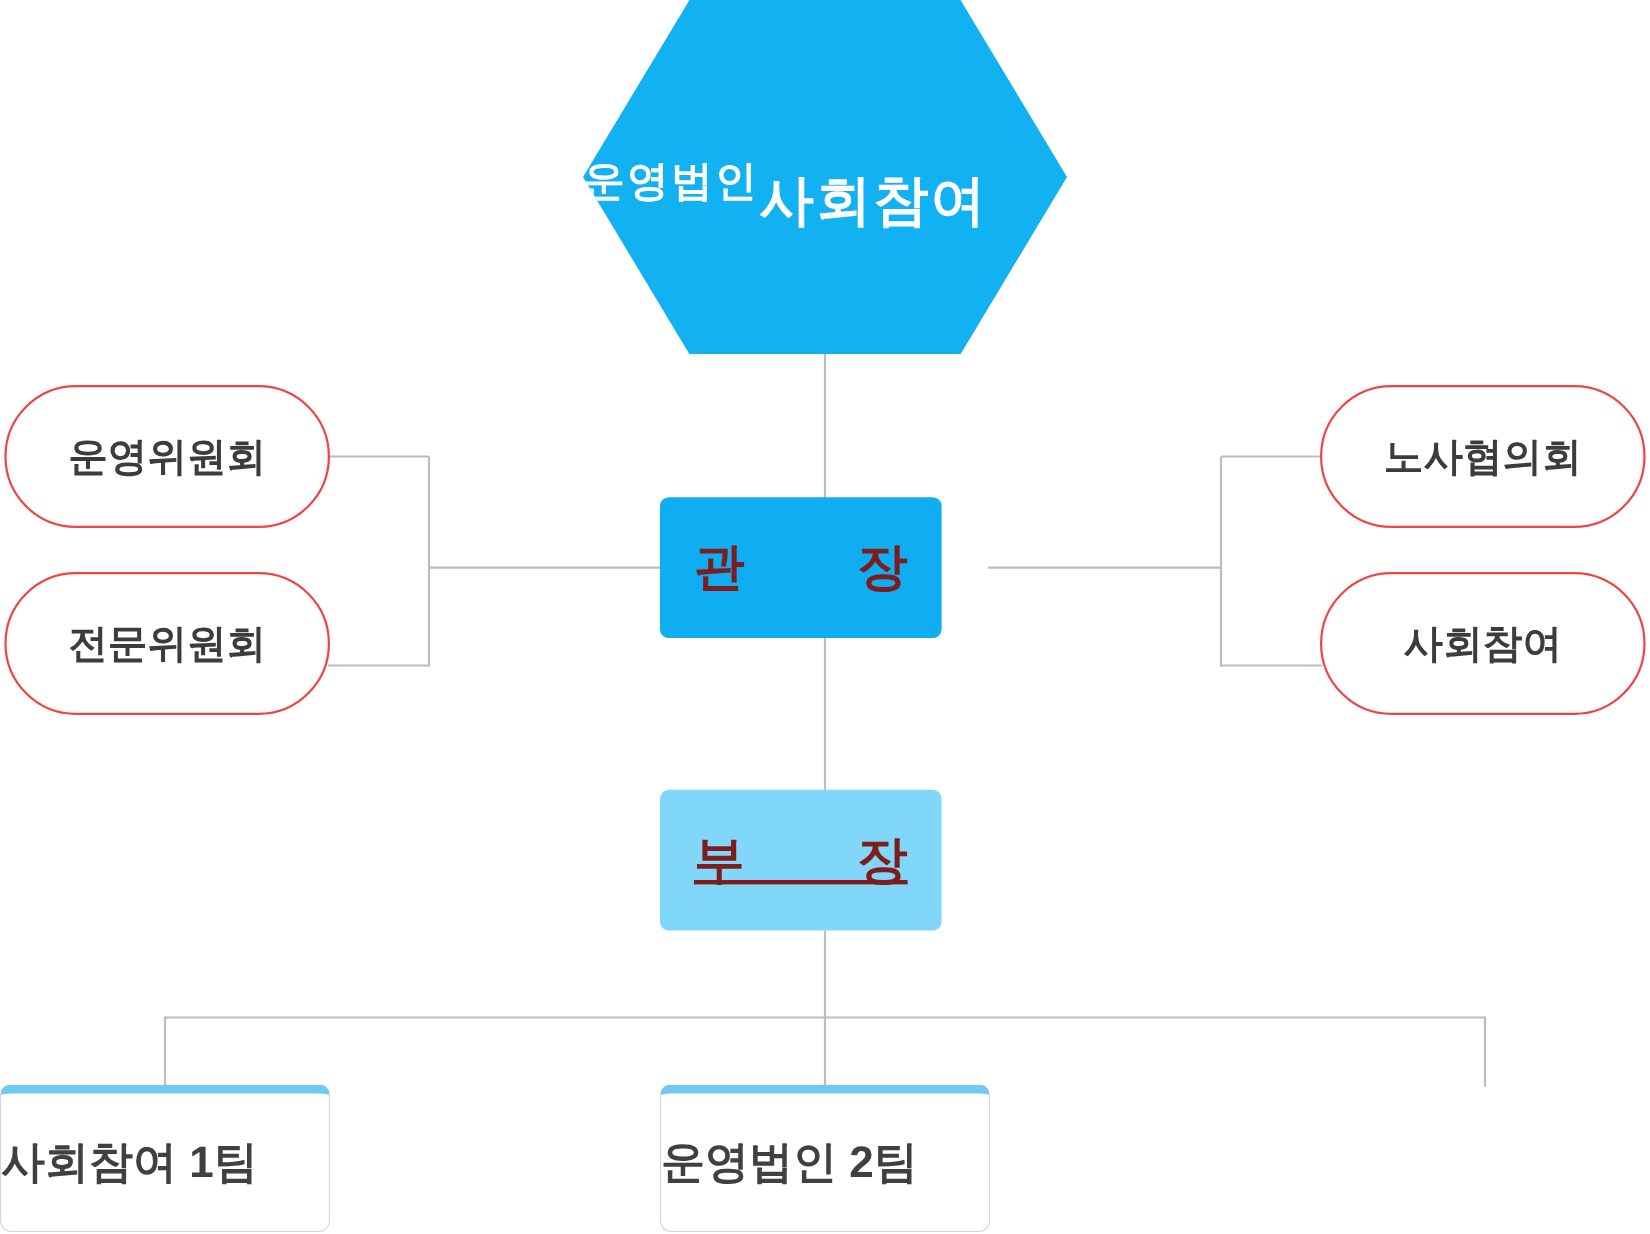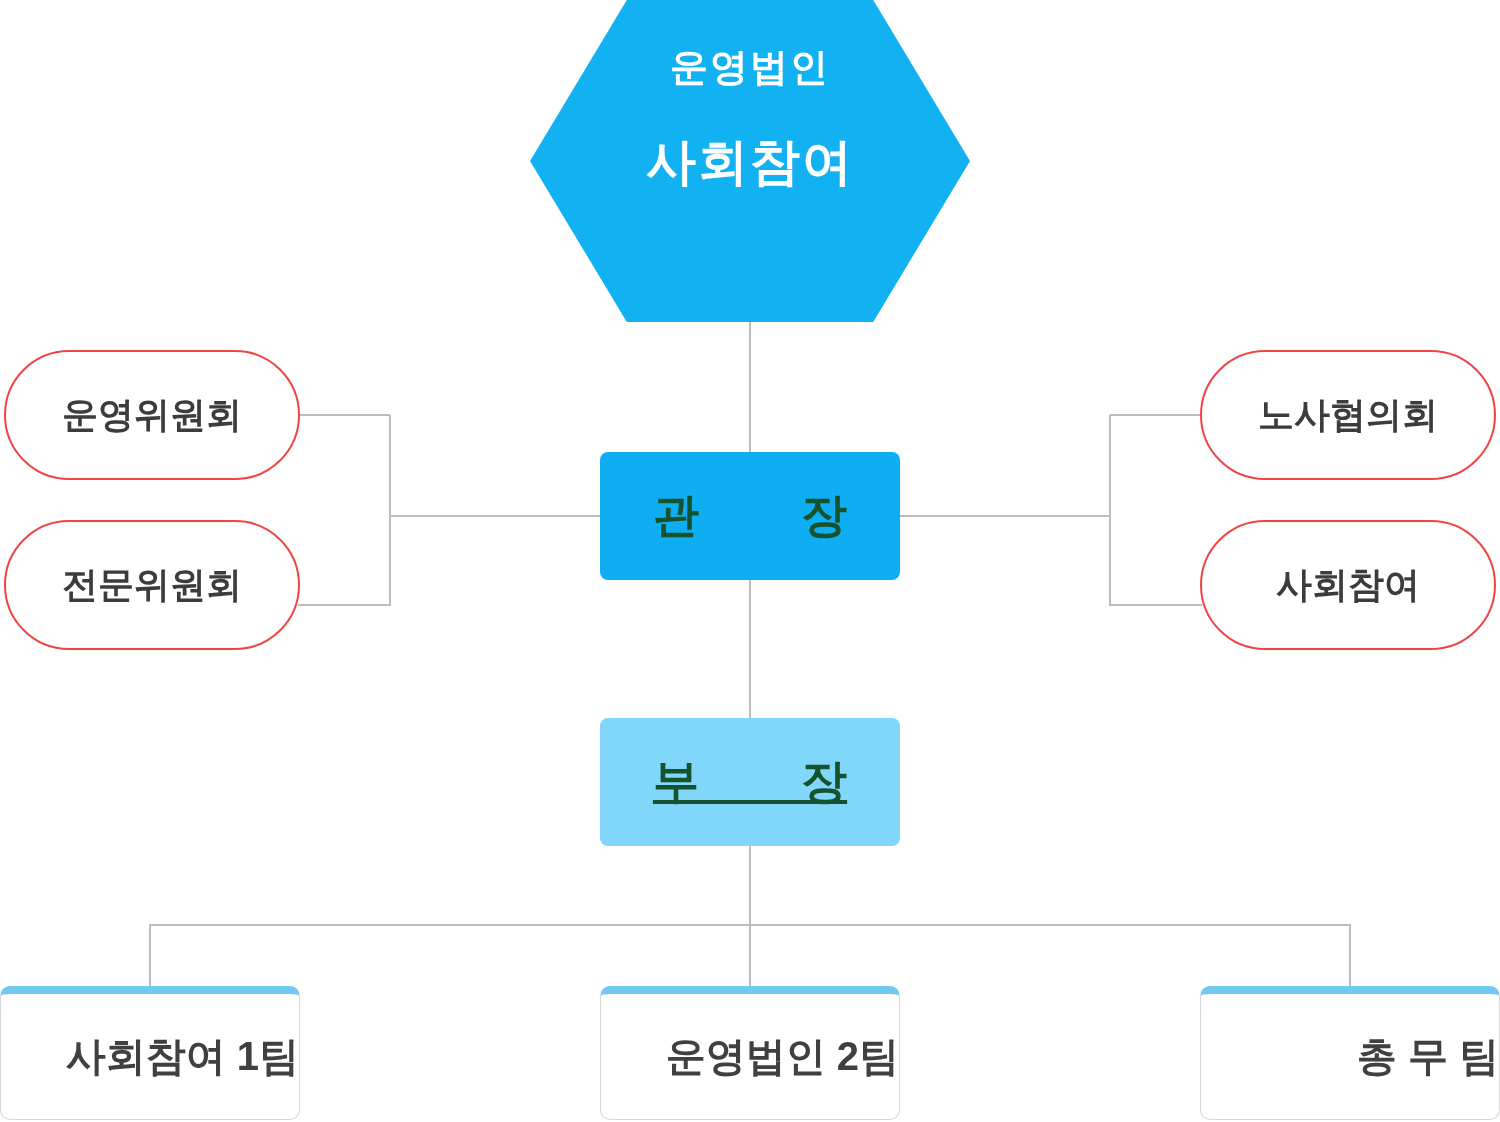--- a/index.html
+++ b/index.html
@@ -27,21 +27,21 @@
   
   .hexagon {
     position: absolute;
     left: 530px;
     top: 0px;
     width: 440px;
     height: 322px;
     background: #12b1f2;
     clip-path: polygon(22% 0, 78% 0, 100% 50%, 78% 100%, 22% 100%, 0 50%);
     display: flex;
-    flex-direction: column;
+    flex-direction: row;
     align-items: center;
     justify-content: flex-start;
     padding-top: 42px;
     box-sizing: border-box;
     color: #ffffff;
     text-align: center;
   }
   .hexagon .small-label {
     font-size: 38px;
     font-weight: bold;
@@ -51,27 +51,27 @@
   .hexagon .big-label {
     font-size: 50px;
     font-weight: bold;
     letter-spacing: 2px;
   }
 
   
   .center-box {
     position: absolute;
     left: 600px;
-    width: 300px;
+    width: 256px;
     height: 128px;
     border-radius: 8px;
     display: flex;
     align-items: center;
     justify-content: center;
-    color: #14532d;
+    color: #7f1d1d;
     font-size: 46px;
     font-weight: bold;
     white-space: pre;
   }
   .director-box { top: 452px; background: #0fadf2; }
   .manager-box  { top: 718px; background: #80d7fa; text-decoration: underline; }
 
   
   .pill {
     position: absolute;
@@ -98,21 +98,21 @@
     position: absolute;
     top: 986px;
     width: 300px;
     height: 134px;
     background: #ffffff;
     border: 1px solid #d6d6d6;
     border-top: 8px solid #70c9f1;
     border-radius: 10px;
     display: flex;
     align-items: center;
-    justify-content: flex-end;
+    justify-content: flex-start;
     font-size: 40px;
     font-weight: bold;
     color: #404040;
     box-sizing: border-box;
     white-space: pre;
   }
   .team-1 { left: 0px; }
   .team-2 { left: 600px; }
   .team-3 { left: 1200px; }
 </style>
@@ -170,17 +170,14 @@
   <div class="center-box manager-box">
     <span>부        장</span>
   </div>
 
   <div class="team-box team-1">
     <span>사회참여 1팀</span>
   </div>
   <div class="team-box team-2">
     <span>운영법인 2팀</span>
   </div>
-  <div class="team-box team-3">
-    <span>총 무 팀</span>
-  </div>
 
 </div>
 
 </body></html>

